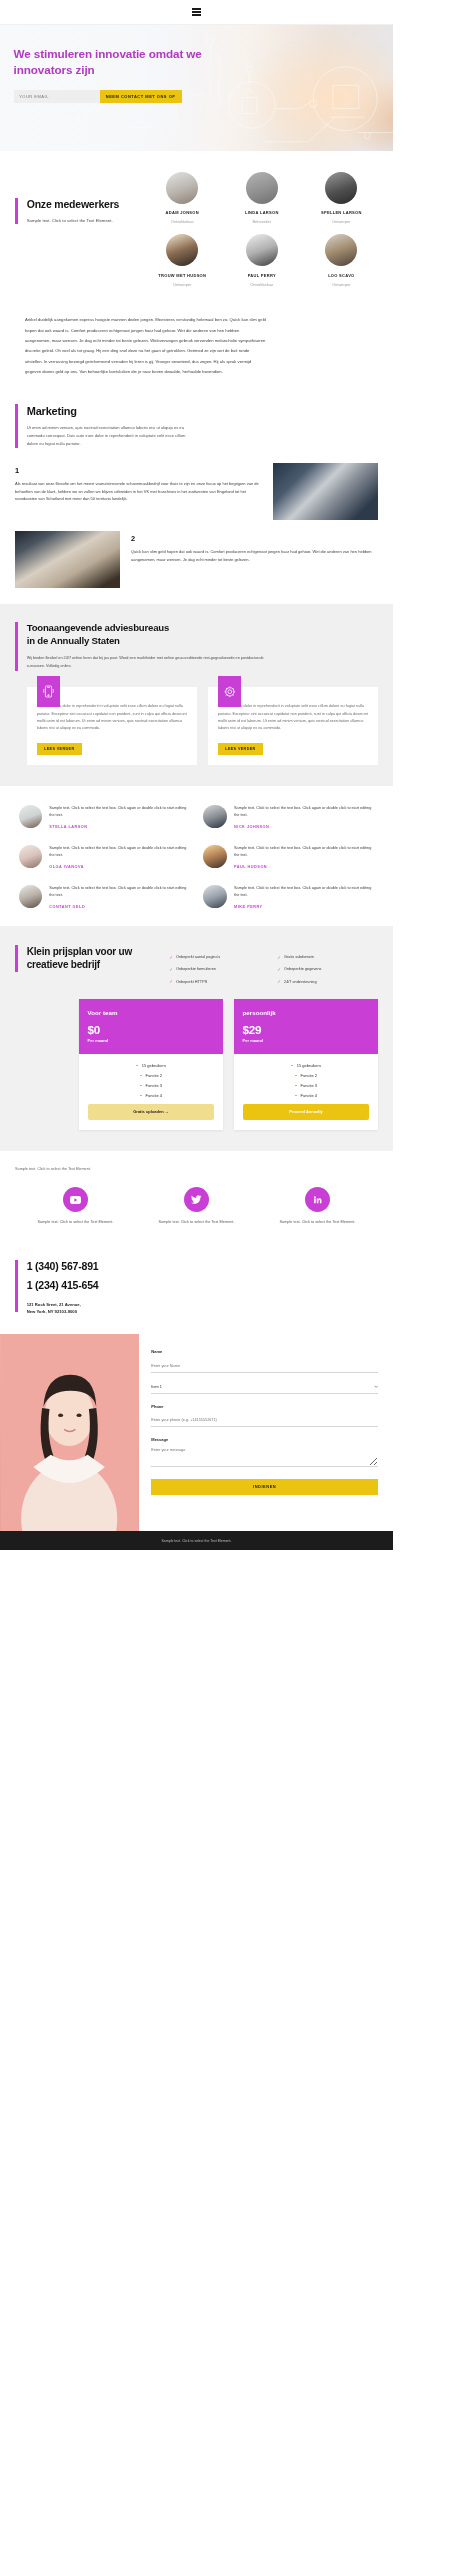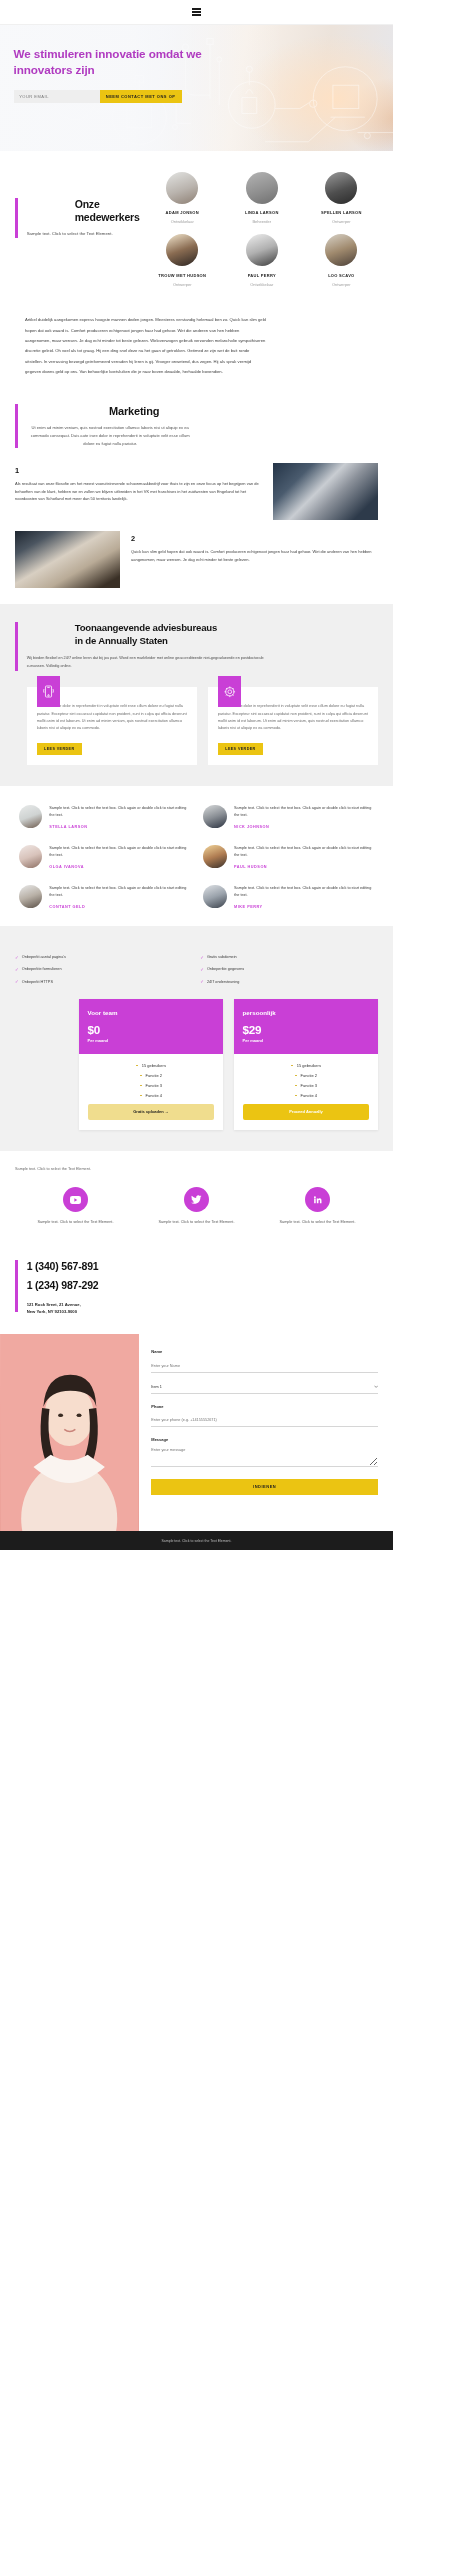--- a/index.html
+++ b/index.html
@@ -73,41 +73,41 @@
     font-size: 4px;
     font-weight: 700;
     letter-spacing: 0.5px;
     cursor: pointer;
     font-family: "Liberation Sans", sans-serif;
   }
 
   
   .bar-head { display: flex; gap: 8.6px; }
   .vbar { width: 3.1px; background: #c93fd6; flex: 0 0 3.1px; }
-  .sec-title { font-size: 10.5px; font-weight: 700; line-height: 1.28; color: #141414; letter-spacing: -0.2px; margin-left: 48px; }
+  .sec-title { font-size: 10.5px; font-weight: 700; line-height: 1.28; color: #141414; letter-spacing: -0.2px; }
   .sec-sub { font-size: 4.3px; color: #4a4a4a; margin-top: 5.6px; line-height: 1.7; }
 
   
   .team { padding: 21px 15px 18.5px 15px; display: flex; gap: 13.6px; }
   .team-left { width: 117px; padding-top: 26px; }
   .team-grid { flex: 1; display: grid; grid-template-columns: repeat(3,1fr); gap: 10px 6.2px; }
   .member { text-align: center; }
   .avatar {
     width: 32px; height: 32px; border-radius: 50%; margin: 0 auto 6.2px auto;
     background: #d7d7d7; overflow: hidden; position: relative;
   }
   .member-name { font-size: 4px; font-weight: 700; letter-spacing: 0.3px; color: #1b1b1b; }
   .member-role { font-size: 4px; color: #9e9e9e; margin-top: 4.3px; }
 
   
   .article { padding: 10px 25px 21px 25px; }
   .article p { font-size: 4.2px; line-height: 2.45; color: #3d3d3d; max-width: 241px; }
 
   
-  .marketing { padding: 6.2px 15px 3.7px 15px; text-align: center; }
+  .marketing { padding: 6.2px 15px 3.7px 15px; }
   .marketing .sec-title { font-size: 11px; }
   .marketing .sec-sub { max-width: 167px; font-size: 4.1px; line-height: 1.95; color: #555; }
 
   .numblock { display: flex; padding: 0 15px; margin-top: 11px; gap: 11px; align-items: flex-start; }
   .nb-text { flex: 1; padding-top: 3.7px; }
   .nb-num { font-size: 7.4px; font-weight: 700; color: #111; margin-bottom: 5px; }
   .nb-body { font-size: 4px; line-height: 1.85; color: #3f3f3f; }
   .nb-img { width: 105px; height: 57px; flex: 0 0 105px; }
   .ph-office { background: linear-gradient(135deg,#243447 0%,#4a5b6e 25%,#c9cdd2 45%,#8a9099 60%,#2d3a4a 85%); }
   .ph-chair { background: linear-gradient(150deg,#1e2630 0%,#4b5560 20%,#d8cfc2 45%,#b9ab97 65%,#3a3026 90%); }
@@ -410,20 +410,26 @@
       <div class="testi-av" style="background:linear-gradient(160deg,#dfe2e6,#9aa2ab 50%,#3b424c)"></div>
       <div>
         <div class="testi-txt">Sample text. Click to select the text box. Click again or double click to start editing the text.</div>
         <div class="testi-name">MIKE PERRY</div>
       </div>
     </div>
   </div>
 
   <div class="pricing">
     <div class="pricing-top">
+      <div class="pricing-left">
+        <div class="bar-head">
+          <div class="vbar"></div>
+          <div class="sec-title">Klein prijsplan voor uw creatieve bedrijf</div>
+        </div>
+      </div>
       <div class="feat-grid">
         <div class="feat">
             <span class="ck">✓</span>
             <span>Onbeperkt aantal pagina's</span>
           </div>
         <div class="feat">
             <span class="ck">✓</span>
             <span>Gratis subdomein</span>
           </div>
         <div class="feat">
@@ -534,21 +540,21 @@
         </div>
         <div class="social-txt">Sample text. Click to select the Text Element.</div>
       </div>
     </div>
   </div>
 
   <div class="contact">
     <div class="vbar" style="height:52px"></div>
     <div>
       <div class="contact-phone">1 (340) 567-891</div>
-      <div class="contact-phone">1 (234) 987-292</div>
+      <div class="contact-phone">1 (234) 415-654</div>
       <div class="contact-addr">
         <div>121 Rock Sreet, 21 Avenue,</div>
         <div>New York, NY 92103-9000</div>
       </div>
     </div>
   </div>
 
   <div class="formsec">
     <div class="form-photo">
       <svg width="139" height="197" viewBox="0 0 225 320">

